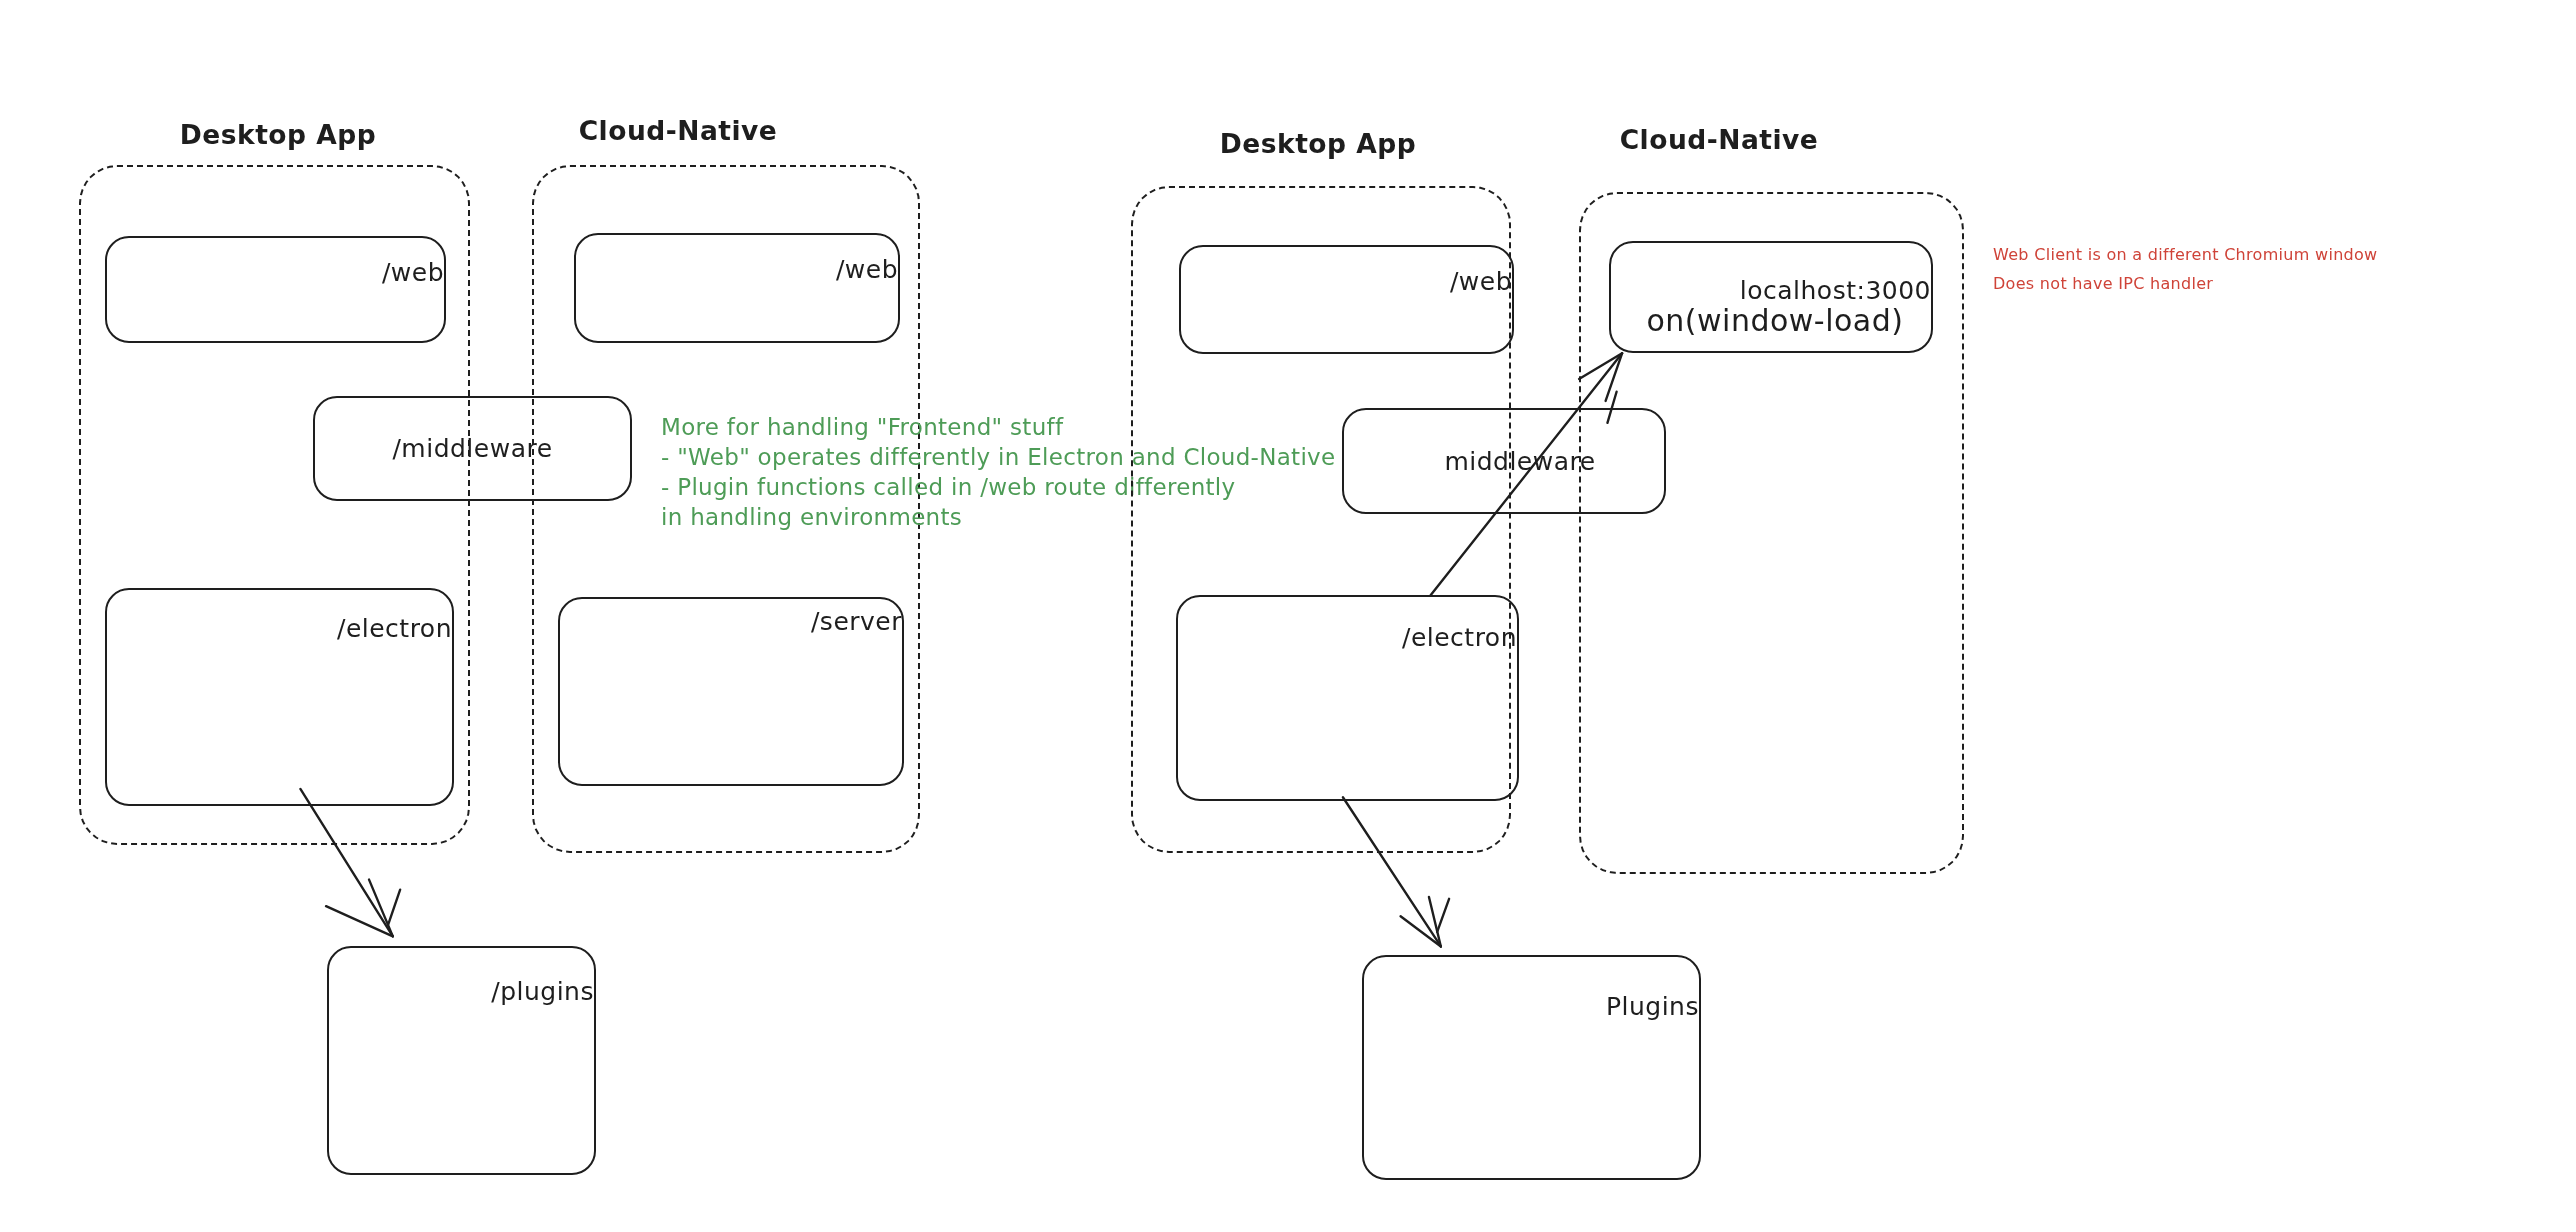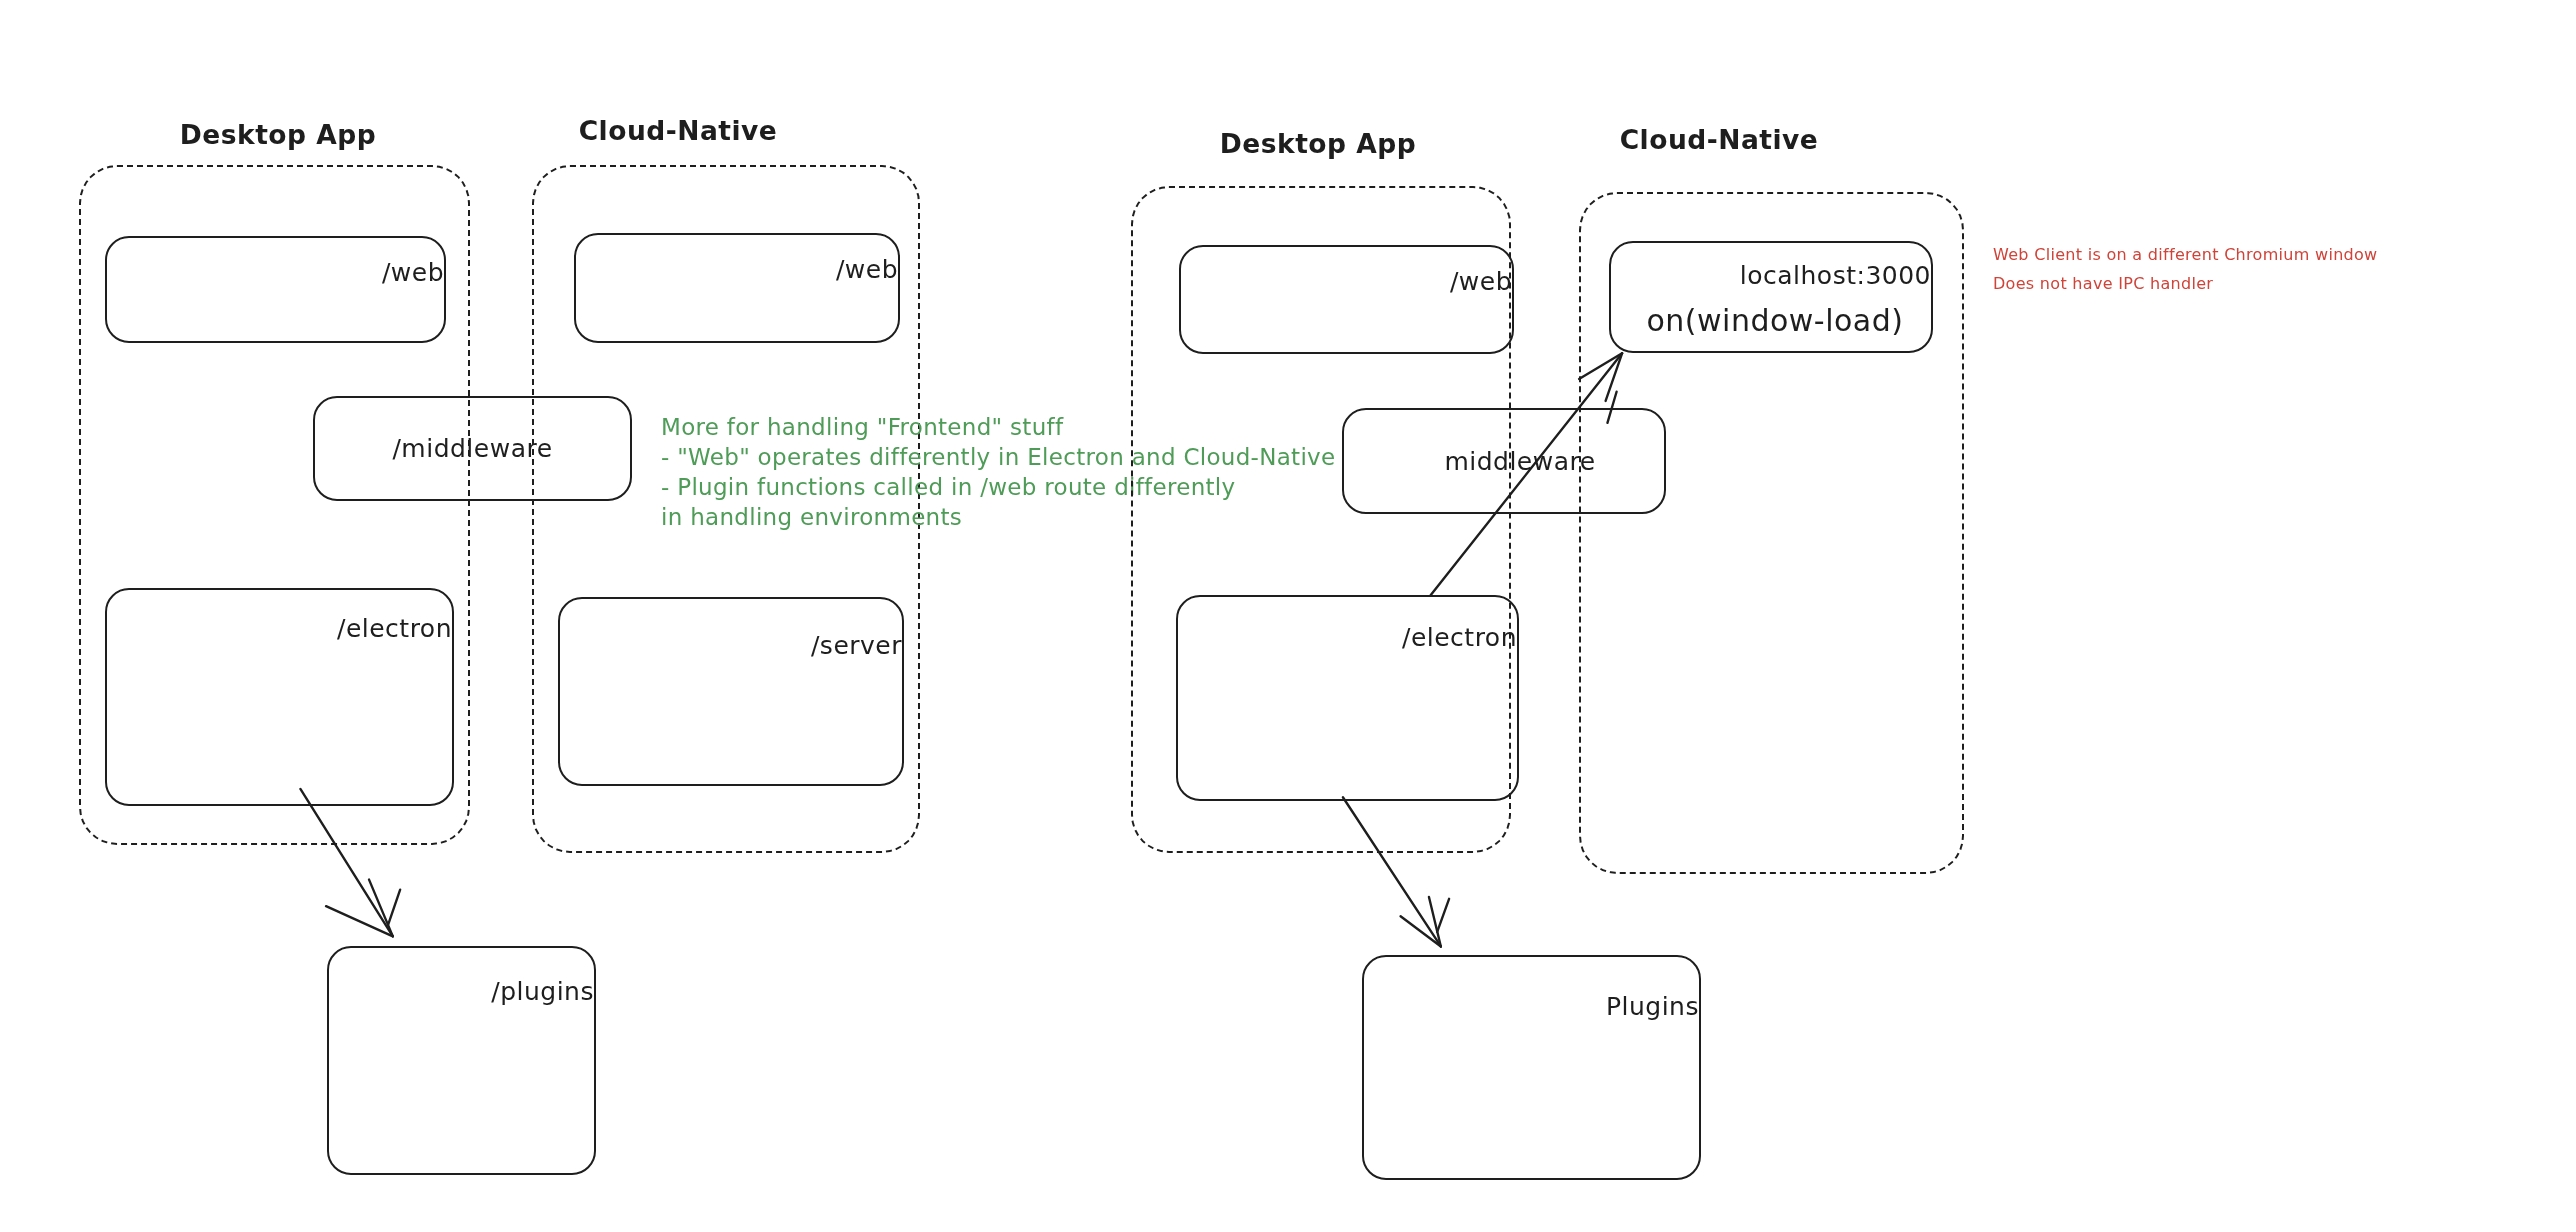--- a/index.html
+++ b/index.html
@@ -93,21 +93,21 @@
 
   <div class="node center-label" style="left:313px; top:396px; width:319px; height:105px;">
     <span class="node-label">/middleware</span>
   </div>
 
   <div class="node" style="left:105px; top:588px; width:349px; height:218px;">
     <span class="node-label" style="top:24px;">/electron</span>
   </div>
 
   <div class="node" style="left:558px; top:597px; width:346px; height:189px;">
-    <span class="node-label red-text" style="top:32px;padding-left:10px;">/server</span>
+    <span class="node-label red-text" style="top:8px;padding-left:10px;">/server</span>
   </div>
 
   <div class="node" style="left:320px; top:946px; width:269px; height:229px;margin-left:7px;">
     <span class="node-label" style="top:29px;">/plugins</span>
   </div>
 
   <div class="note note-green" style="left:661px; top:412px;">
     <div class="note-line">More for handling "Frontend" stuff</div>
     <div class="note-line">- "Web" operates differently in Electron and Cloud-Native</div>
     <div class="note-line">- Plugin functions called in /web route differently</div>
@@ -120,21 +120,21 @@
 
   <div class="container" style="left:1131px; top:186px; width:380px; height:667px;"></div>
 
   <div class="container" style="left:1579px; top:192px; width:385px; height:682px;"></div>
 
   <div class="node" style="left:1179px; top:245px; width:335px; height:109px;">
     <span class="node-label" style="top:20px;">/web</span>
   </div>
 
   <div class="node" style="left:1609px; top:241px; width:324px; height:112px;">
-    <span class="node-label" style="top:18px;">localhost:3000</span>
+    <span class="node-label" style="top:33px;">localhost:3000</span>
     <span class="node-label red-text" style="top:auto; bottom:13px; left:auto; right:27.5px; text-align:right; font-size:30px;">on(window-load)</span>
   </div>
 
   <div class="node center-label" style="left:1342px; top:408px; width:324px; height:106px;padding-left:32px;">
     <span class="node-label">middleware</span>
   </div>
 
   <div class="node" style="left:1176px; top:595px; width:343px; height:206px;">
     <span class="node-label" style="top:26px;">/electron</span>
   </div>

